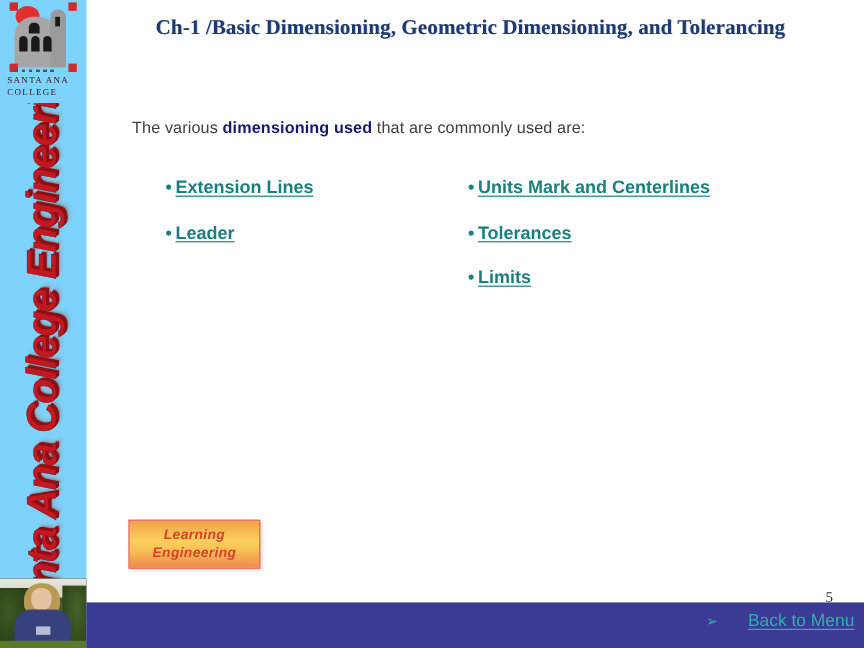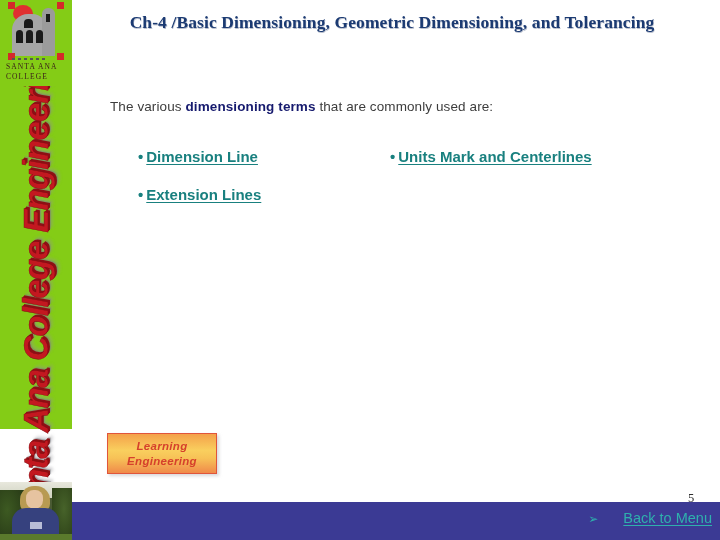--- a/index.html
+++ b/index.html
@@ -13,22 +13,22 @@
     position: relative;
     overflow: hidden;
     font-family: "Liberation Sans", sans-serif;
   }
 
   
   #sidebar {
     position: absolute;
     left: 0; top: 0;
     width: 72px;
-    height: 429px;
-    background: #84cc16;
+    height: 540px;
+    background: #7dd3fc;
   }
 
   
   #logo-block {
     position: absolute;
     left: 6px; top: 2px;
     width: 62px; height: 82px;
   }
   #logo-art {
     position: absolute;
@@ -339,38 +339,40 @@
     <div id="photo-foliage-l"></div>
     <div id="photo-foliage-r"></div>
     <div id="photo-person-hair"></div>
     <div id="photo-person-face"></div>
     <div id="photo-person-shirt"></div>
     <div id="photo-shirt-logo"></div>
     <div id="photo-grass"></div>
   </div>
 </div>
 
-<div id="title">Ch-4 /Basic Dimensioning, Geometric Dimensioning, and Tolerancing</div>
-
-<div id="subtitle"><span>The various </span><span class="emph">dimensioning terms</span><span> that are commonly used are:</span></div>
+<div id="title">Ch-1 /Basic Dimensioning, Geometric Dimensioning, and Tolerancing</div>
+
+<div id="subtitle"><span>The various </span><span class="emph">dimensioning used</span><span> that are commonly used are:</span></div>
 
 <div id="col-left" class="bullet-col">
-  <div class="bullet-item"><span class="bullet-dot">•</span><span class="bullet-link">Dimension Line</span></div>
 
 
 
   <div class="bullet-item"><span class="bullet-dot">•</span><span class="bullet-link">Extension Lines</span></div>
 
+  <div class="bullet-item"><span class="bullet-dot">•</span><span class="bullet-link">Leader</span></div>
 </div>
 
 <div id="col-right" class="bullet-col">
   <div class="bullet-item"><span class="bullet-dot">•</span><span class="bullet-link">Units Mark and Centerlines</span></div>
 
 
-
+  <div class="bullet-item"><span class="bullet-dot">•</span><span class="bullet-link">Tolerances</span></div>
+
+  <div class="bullet-item"><span class="bullet-dot">•</span><span class="bullet-link">Limits</span></div>
 </div>
 
 <div id="learning-objectives">
   <span class="lo-line">Learning</span>
   <span class="lo-line">Engineering</span>
 </div>
 
 <div id="footer-bar"></div>
 
 <div id="page-number">5</div>

